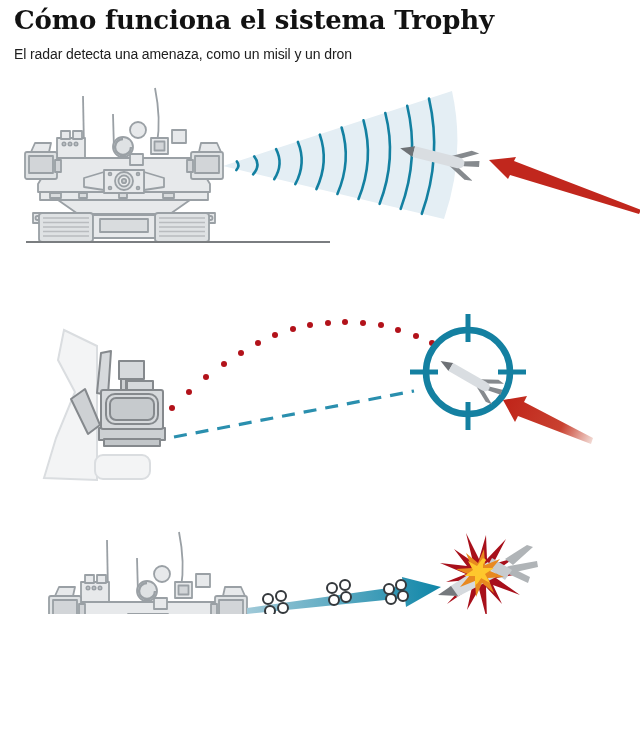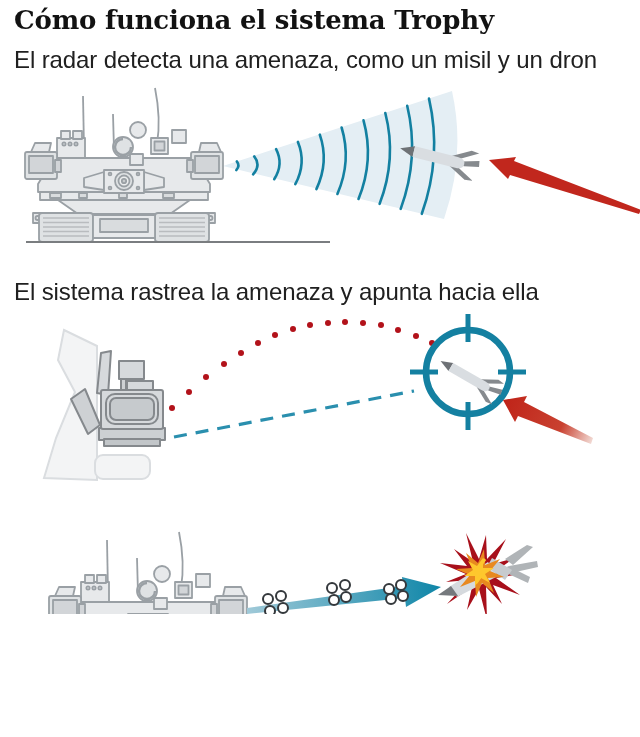--- a/index.html
+++ b/index.html
@@ -1,39 +1,38 @@
 <!DOCTYPE html>
 <html><head>
 <meta charset="utf-8">
 <style>
   html,body{margin:0;padding:0;background:#fff;}
   .canvas{position:relative;width:640px;height:614px;background:#fff;overflow:hidden;
           font-family:"Liberation Sans",sans-serif;}
   .title{position:absolute;top:5px;left:14px;margin:0;font-family:"DejaVu Serif",serif;
          font-weight:700;font-size:26px;line-height:1.2;color:#121212;letter-spacing:-0.2px;}
-  .step-label{position:absolute;left:14px;font-size:24px;color:#202020;letter-spacing:-0.1px;}
+  .step-label{position:absolute;left:14px;font-size:14px;color:#202020;letter-spacing:-0.1px;}
   .step-label.s1{top:46px;}
   .step-label.s2{top:278px;}
   .step-label.s3{top:503px;}
   .gfx{position:absolute;top:0;left:0;}
   .footer{position:absolute;left:0;right:0;top:704px;height:33px;border-top:2px solid #3f4347;
           display:flex;align-items:center;justify-content:space-between;padding:0 13px;box-sizing:border-box;}
   .source{font-size:17px;color:#3a3a3a;}
   .bbc{display:flex;gap:4px;}
   .bbc .blk{width:19px;height:19px;background:#000;color:#fff;display:flex;align-items:center;
             justify-content:center;font-weight:700;font-size:13px;font-family:"Liberation Sans",sans-serif;}
 </style>
 </head>
 <body>
 
 <div class="canvas">
 
   <h1 class="title">Cómo funciona el sistema Trophy</h1>
   <div class="step-label s1">El radar detecta una amenaza, como un misil y un dron</div>
-  <div class="step-label s2">El sistema rastrea la amenaza y apunta hacia ella</div>
 
   <svg class="gfx" width="640" height="737" viewBox="0 0 640 737">
     <defs>
       <linearGradient id="g-red2" gradientUnits="userSpaceOnUse" x1="593" y1="441" x2="503" y2="400">
         <stop offset="0" stop-color="#f2dcd6"></stop>
         <stop offset="0.35" stop-color="#c94130"></stop>
         <stop offset="1" stop-color="#bf2318"></stop>
       </linearGradient>
       <linearGradient id="g-teal" gradientUnits="userSpaceOnUse" x1="247" y1="600" x2="441" y2="590">
         <stop offset="0" stop-color="#9fc9d8"></stop>

